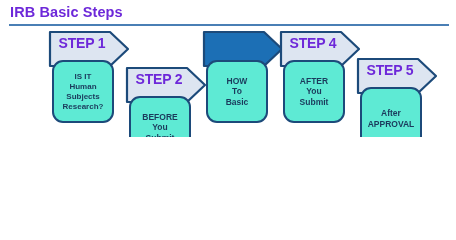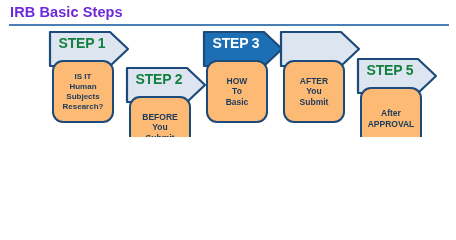--- a/index.html
+++ b/index.html
@@ -70,35 +70,35 @@
   .chev svg { display: block; overflow: visible; }
 
   .step-label {
     position: absolute;
     left: 0;
     top: 7px;
     width: 68px;
     text-align: center;
     font-size: 14px;
     font-weight: bold;
-    color: #15803d;
+    color: #6d28d9;
     white-space: nowrap;
     line-height: 16px;
     letter-spacing: -0.2px;
   }
   .step.active .step-label { color: #ffffff; }
 
   
   .body-box {
     position: absolute;
     left: 4px;
     top: 32px;
     width: 62px;
     height: 63px;
-    background: #fdba74;
+    background: #5eead4;
     border: 2px solid #1c4a7a;
     border-radius: 11px;
     box-sizing: border-box;
     display: flex;
     align-items: center;
     justify-content: center;
   }
   .body-text {
     font-size: 8.5px;
     font-weight: bold;
@@ -149,33 +149,33 @@
 You
 Submit</div>
         </div>
       </div>
       <div class="step active" style="left: 202px;">
         <div class="chev">
           <svg width="82" height="38" viewBox="0 0 82 38">
             <path d="M2 2 H62 L80 19 L62 36 H2 Z" fill="#1c6fb5" stroke="#1c4a7a" stroke-width="2.2" stroke-linejoin="round"></path>
           </svg>
         </div>
-        <div class="step-label">STEP 3</div>
         <div class="body-box">
           <div class="body-text">HOW
 To
 Basic</div>
         </div>
       </div>
       <div class="step" style="left: 279px;">
         <div class="chev">
           <svg width="82" height="38" viewBox="0 0 82 38">
             <path d="M2 2 H62 L80 19 L62 36 H2 Z" fill="#dde5f1" stroke="#1c4a7a" stroke-width="2.2" stroke-linejoin="round"></path>
           </svg>
         </div>
+        <div class="step-label">STEP 4</div>
         <div class="body-box">
           <div class="body-text">AFTER
 You
 Submit</div>
         </div>
       </div>
       <div class="step" style="left: 356px; margin-top: 27px;">
         <div class="chev">
           <svg width="82" height="38" viewBox="0 0 82 38">
             <path d="M2 2 H62 L80 19 L62 36 H2 Z" fill="#dde5f1" stroke="#1c4a7a" stroke-width="2.2" stroke-linejoin="round"></path>

